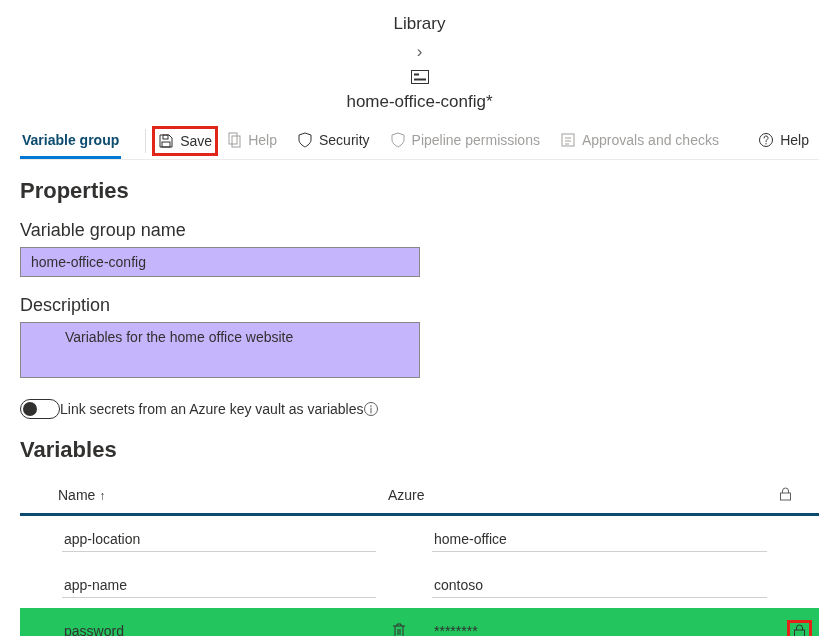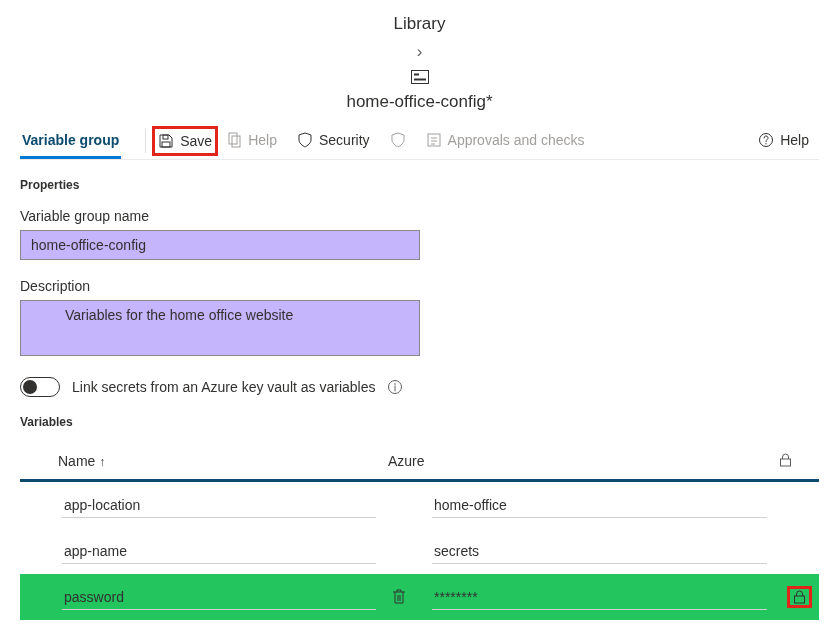--- a/index.html
+++ b/index.html
@@ -38,32 +38,32 @@
   display:flex; align-items:center; gap:6px;
   padding: 6px 10px 8px 10px; font-size:14px; cursor:pointer;
   color:#323130; background:transparent; border:none;
 }
 .tool-btn.disabled { color:#a19f9d; cursor:default; }
 .tool-btn.help { margin-left:auto; }
 .save-highlight { border: 3px solid #e1251b; padding: 2px 1px; margin-right:-2px; }
 .icon { display:inline-flex; }
 
 
-h2.section { font-size:12px; font-weight:600; margin: 14px 0 16px 0; }
-.field-label { font-size:14px; color:#323130; margin-bottom:6px; }
+h2.section { font-size:22px; font-weight:600; margin: 14px 0 16px 0; }
+.field-label { font-size:18px; color:#323130; margin-bottom:6px; }
 .text-input, .text-area {
   width: 400px; font-size:14px; font-family:inherit;
   padding: 6px 10px; border:1px solid #8a8886; background:#c4b5fd;
   color:#323130;
 }
 .text-area { height: 56px; resize:none;padding-left:44px; }
 .field-group { margin-bottom: 18px; }
 
 
-.toggle-row { display:flex; align-items:center; gap:12px; margin-top:8px; }
+.toggle-row { display:flex; align-items:center; gap:0; margin-top:8px; }
 .toggle {
   width:40px; height:20px; border:1px solid #323130; border-radius:10px;
   background:#fff; position:relative; cursor:pointer;
 }
 .toggle .knob {
   position:absolute; left:2px; top:2px; width:14px; height:14px;
   border-radius:50%; background:#323130;
 }
 .info-icon { color:#605e5c; }
 
@@ -149,20 +149,21 @@
       </span>
       <span>Security</span>
     </button>
 
     <button class="tool-btn disabled">
       <span class="icon">
         <svg width="16" height="16" viewBox="0 0 16 16">
             <path d="M8 1 L14 3 V8 C14 12 8 15 8 15 C8 15 2 12 2 8 V3 Z" fill="none" stroke="#a19f9d"></path>
           </svg>
       </span>
+      <span>Pipeline permissions</span>
     </button>
 
     <button class="tool-btn disabled">
       <span class="icon">
         <svg width="16" height="16" viewBox="0 0 16 16">
             <rect x="2" y="2" width="12" height="12" fill="none" stroke="#a19f9d"></rect>
             <path d="M5 6h6M5 9h6M5 12h4" stroke="#a19f9d"></path>
           </svg>
       </span>
       <span>Approvals and checks</span>
@@ -233,21 +234,21 @@
           </div>
           <div class="var-cell lock-col"></div>
         </div>
         <div class="var-row">
           <div class="var-cell"></div>
           <div class="var-cell">
             <div class="cell-underline">app-name</div>
           </div>
           <div class="var-cell delete-col"></div>
           <div class="var-cell">
-            <div class="cell-underline">secrets</div>
+            <div class="cell-underline">contoso</div>
           </div>
           <div class="var-cell lock-col"></div>
         </div>
         <div class="var-row sel">
           <div class="var-cell"></div>
           <div class="var-cell">
             <div class="cell-underline">password</div>
           </div>
           <div class="var-cell delete-col">
             <svg width="14" height="16" viewBox="0 0 14 16">

